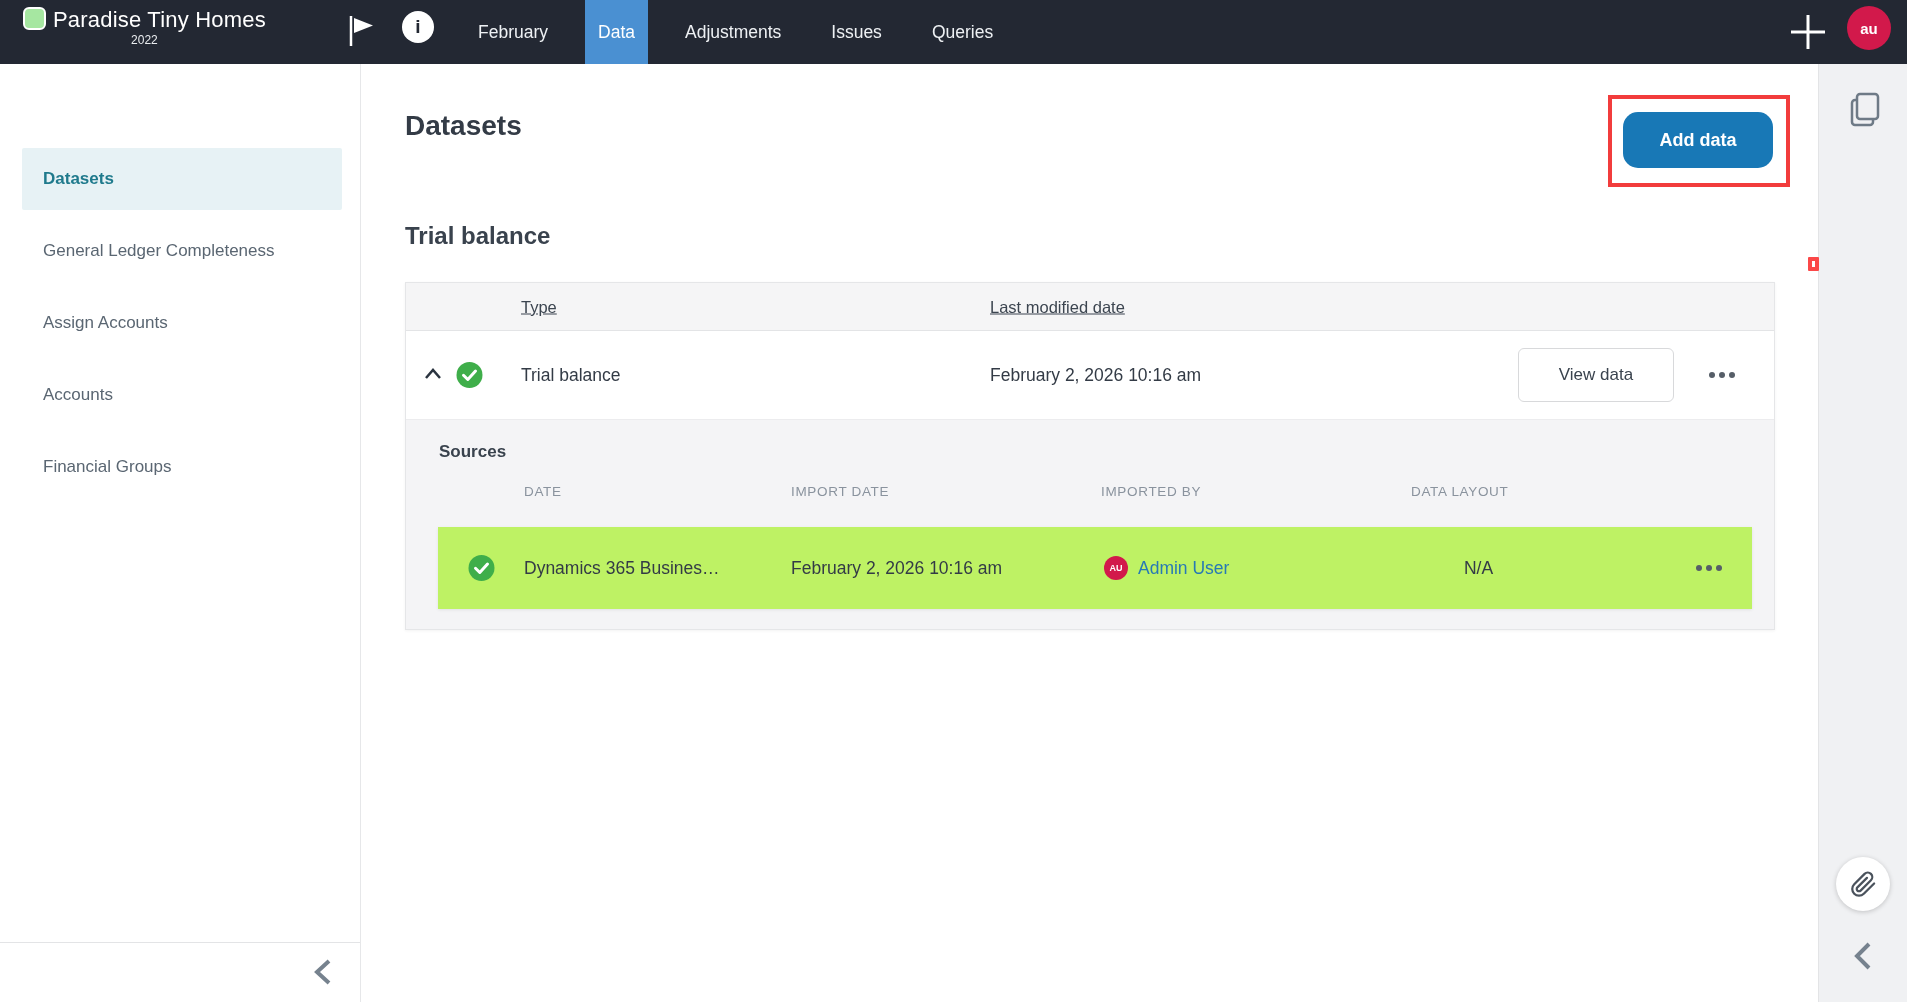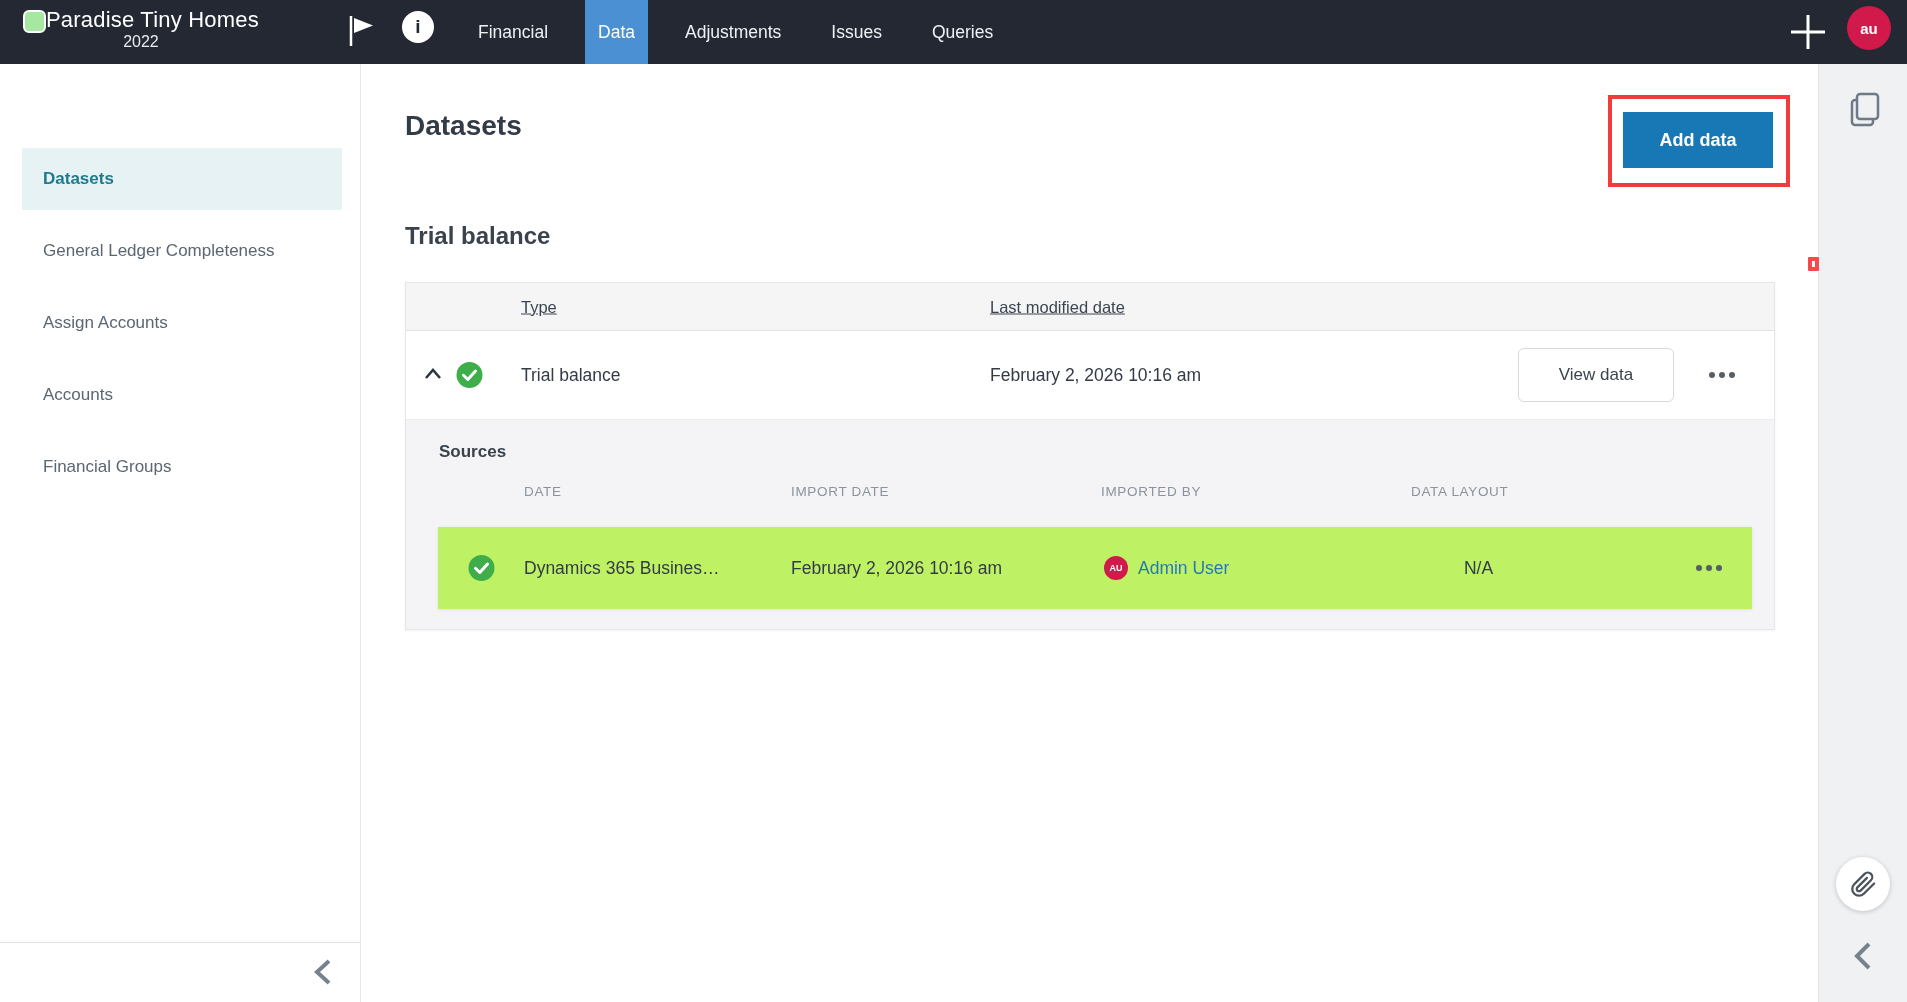--- a/index.html
+++ b/index.html
@@ -9,24 +9,24 @@
   }
   *{box-sizing:border-box; margin:0; padding:0;}
   html,body{width:1907px; height:1002px;}
   body{
     position:relative; overflow:hidden; background:#fff;
     font-family:"Liberation Sans", sans-serif; color:#333b46;
   }
   
   .navbar{position:absolute; left:0; top:0; width:1907px; height:64px; background:var(--navbar-bg,#232833);}
   .brand{position:absolute; left:23px; top:7px; display:flex; flex-direction:column; align-items:center; cursor:pointer;}
-  .brand-row{display:flex; align-items:flex-end; }
+  .brand-row{display:flex; align-items:flex-start; gap:7px;}
   .logo{width:23px; height:23px; border-radius:6px; background:#a6e7a1; border:2.5px solid #fff; display:inline-block;}
   .brand-title{color:#fff; font-size:22px; letter-spacing:.2px; white-space:nowrap;}
-  .brand-year{color:#e9ecef; font-size:16px; margin-top:0px;}
+  .brand-year{color:#e9ecef; font-size:12px; margin-top:0px;}
   .nav-flag{position:absolute; left:347px; top:15px; width:30px; height:32px; cursor:pointer;}
   .nav-info{position:absolute; left:402px; top:11px; width:32px; height:32px; border-radius:50%; background:#fff;
     display:flex; align-items:center; justify-content:center; color:#232833; font-size:19px; font-weight:700; cursor:pointer;}
   .tabs{position:absolute; left:465px; top:0; height:64px; display:flex; gap:24px;}
   .tab{display:flex; align-items:center; padding:0 13px; color:#eef1f4; font-size:17.5px; cursor:pointer; text-decoration:none; height:64px;}
   .tab.active{background:var(--tab-active,#4a90d2); color:#fff;}
   .nav-plus{position:absolute; left:1788px; top:12px; width:40px; height:40px; cursor:pointer;}
   .nav-avatar{position:absolute; left:1847px; top:6px; width:44px; height:44px; border-radius:50%;
     background:var(--avatar-crimson,#d2194b); color:#fff; font-size:15px; font-weight:700;
     display:flex; align-items:center; justify-content:center; cursor:pointer;}
@@ -35,21 +35,21 @@
   .side-list{position:absolute; top:84px; left:0; right:0;}
   .side-item{height:62px; margin:0 18px 10px 22px; display:flex; align-items:center; padding-left:21px;
     font-size:17px; color:#5a6672; cursor:pointer; border-radius:2px;}
   .side-item.active{background:var(--sidebar-active-bg,#e7f2f5); color:var(--sidebar-active-text,#1f7a8c); font-weight:700;}
   .sidebar-footer{position:absolute; left:0; right:0; bottom:0; height:60px; border-top:1px solid #e3e4e6;}
   .side-collapse{position:absolute; right:24px; top:14px; width:26px; height:30px; cursor:pointer;}
   
   .main{position:absolute; left:361px; top:64px; width:1457px; height:938px; background:#fff;}
   .page-title{position:absolute; left:44px; top:46px; font-size:28px; font-weight:700; color:#333b46;}
   .add-data-btn{position:absolute; left:1262px; top:48px; width:150px; height:56px; background:var(--primary-button,#1878b6);
-    color:#fff; font-size:18px; font-weight:700; border:none; border-radius:0; cursor:pointer; font-family:inherit;}
+    color:#fff; font-size:18px; font-weight:700; border:none; border-radius:15px; cursor:pointer; font-family:inherit;}
   .annotation-box{position:absolute; left:1247px; top:31px; width:182px; height:92px; border:4px solid var(--annotation-red,#f23c3c); pointer-events:none;}
   .section-title{position:absolute; left:44px; top:158px; font-size:24px; font-weight:700; color:#39424d;}
   .table{position:absolute; left:44px; top:218px; width:1370px; border:1px solid #e5e6e8; background:#fff; box-shadow:0 1px 3px rgba(0,0,0,.05);}
   .thead{height:48px; background:#f5f5f6; border-bottom:1px solid #e3e4e6; position:relative;}
   .vcent{position:absolute; top:50%; transform:translateY(-50%);}
   .col-head{font-size:16.5px; color:#3c4550;text-decoration:underline;}
   .trow{height:88px; position:relative; background:#fff;}
   .expander{left:16px; width:22px; height:22px; cursor:pointer;}
   .check{left:50px; width:27px; height:27px;}
   .cell{font-size:17.5px; color:#333b46;}
@@ -89,21 +89,21 @@
   <span class="nav-flag">
     <svg width="30" height="32" viewBox="0 0 30 32">
       <line x1="4" y1="1" x2="4" y2="31" stroke="#fff" stroke-width="2.5"></line>
       <polygon points="7,3 26,10.5 7,18" fill="#fff"></polygon>
     </svg>
   </span>
 
   <span class="nav-info">i</span>
 
   <nav class="tabs">
-    <a class="tab">Financial</a>
+    <a class="tab">February</a>
     <a class="tab active">Data</a>
     <a class="tab">Adjustments</a>
     <a class="tab">Issues</a>
     <a class="tab">Queries</a>
   </nav>
 
   <span class="nav-plus">
     <svg width="40" height="40" viewBox="0 0 40 40">
       <line x1="20" y1="3" x2="20" y2="37" stroke="#fff" stroke-width="3"></line>
       <line x1="3" y1="20" x2="37" y2="20" stroke="#fff" stroke-width="3"></line>

